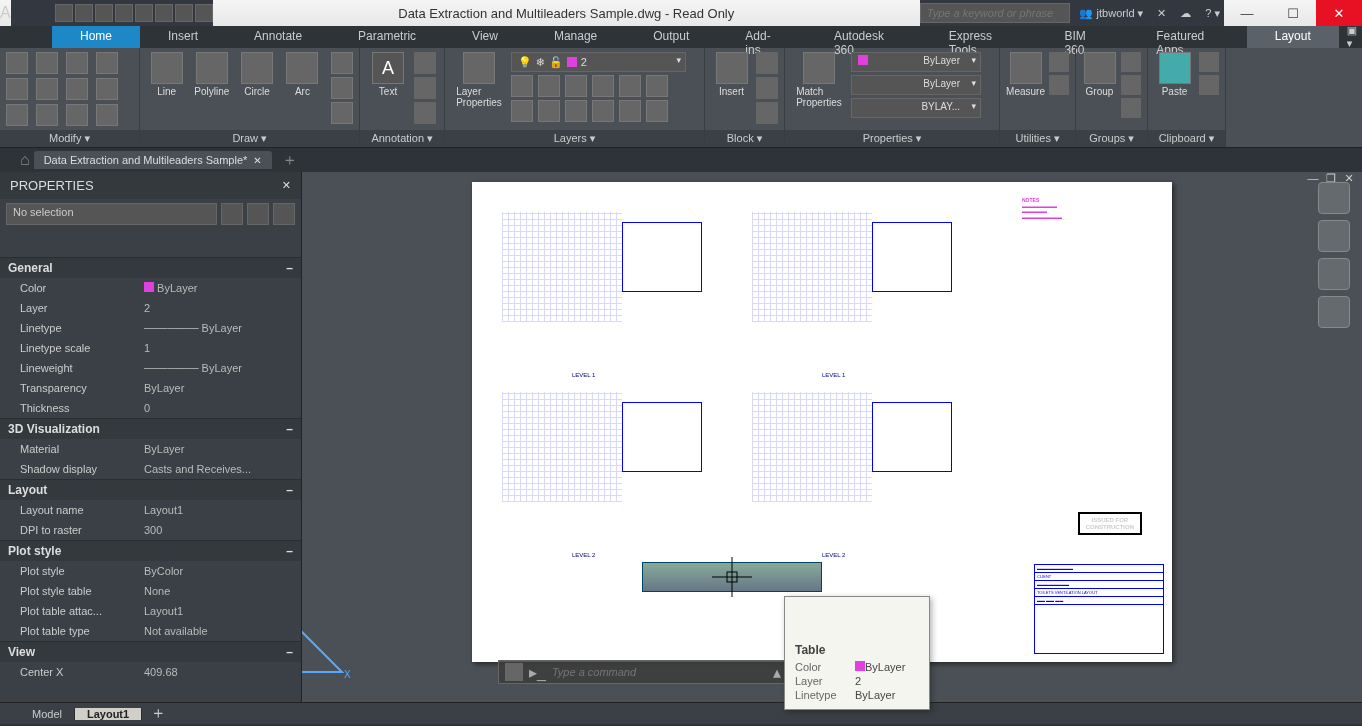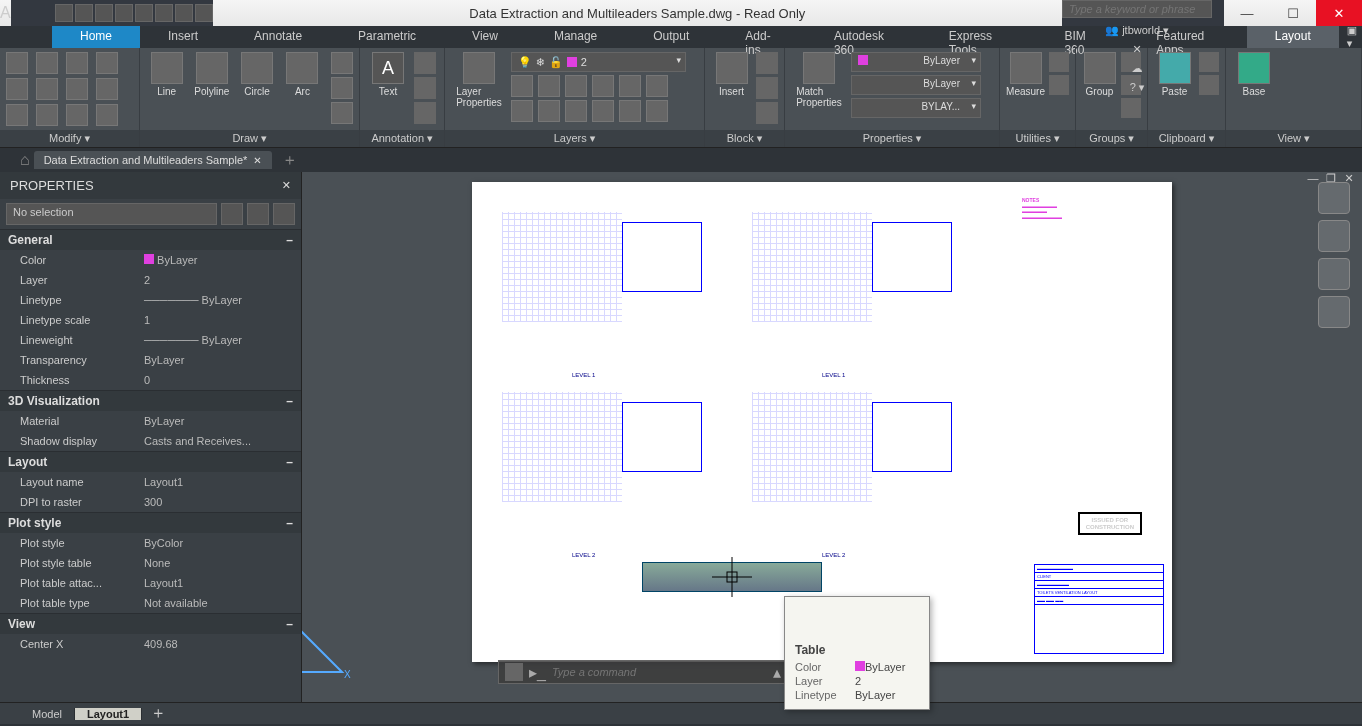--- a/index.html
+++ b/index.html
@@ -5,21 +5,21 @@
 * { margin: 0; padding: 0; box-sizing: border-box; font-family: "Segoe UI", Arial, sans-serif; }
 body { width: 1362px; height: 726px; background: #33393d; overflow: hidden; position: relative; color: #ccc; }
 
 
 .titlebar { height: 26px; background: linear-gradient(#f5f5f5,#e8e8e8); display: flex; align-items: center; position: relative; }
 .titlebar-left { display: flex; align-items: center; gap: 4px; padding-left: 6px; height: 100%; background: #333840; }
 .qat-icon { width: 18px; height: 18px; background: #555; border: 1px solid #666; }
 .qat { display: flex; gap: 2px; padding-left: 4px; }
 .title-text { flex: 1; text-align: center; color: #333; font-size: 13px; }
 .title-search { width: 150px; height: 20px; background: #555; color: #aaa; font-size: 11px; font-style: italic; padding: 2px 6px; border: 1px solid #666; }
-.title-right { display: flex; align-items: center; gap: 6px; padding-right: 12px; color: #ccc; background: #333840; height: 100%; flex-direction: column; }
+.title-right { display: flex; align-items: center; gap: 6px; padding-right: 0; color: #ccc; background: #333840; height: 100%; }
 .title-right-item { font-size: 11px; padding: 0 4px; }
 .win-buttons { display: flex; height: 100%; }
 .win-btn { width: 46px; height: 26px; display: flex; align-items: center; justify-content: center; font-size: 13px; color: #444; }
 .win-close { background: #e81123; color: #fff; }
 
 
 .menutabs { height: 22px; background: #2e3338; display: flex; align-items: stretch; padding-left: 52px; }
 .menutab { padding: 3px 28px; font-size: 12px; color: #ccc; cursor: pointer; }
 .menutab.active-home { background: #1e88c7; color: #fff; }
 .menutab.active-layout { background: #5a6168; color: #fff; }
@@ -45,21 +45,21 @@
 .doctab { background: #4a5055; padding: 3px 10px; font-size: 11px; color: #ddd; border-radius: 3px 3px 0 0; display: flex; align-items: center; gap: 6px; }
 .doctab .x { font-size: 10px; cursor: pointer; }
 
 
 .main { display: flex; height: 530px; }
 .props-panel { width: 302px; background: #3a4045; display: flex; flex-direction: column; border-right: 1px solid #222; }
 .props-header { background: #33393d; padding: 6px 10px; font-size: 13px; color: #ddd; display: flex; justify-content: space-between; align-items: center; }
 .props-sel { padding: 4px 6px; display: flex; gap: 4px; align-items: center; }
 .props-sel-combo { flex: 1; background: #555; border: 1px solid #666; height: 22px; font-size: 11px; color: #ccc; padding: 2px 6px; }
 .props-sm-btn { width: 22px; height: 22px; background: #555; border: 1px solid #666; cursor: pointer; }
-.props-body { flex: 1; overflow-y: auto; }
+.props-body { flex: 1; overflow-y: auto; margin-top: 28px; }
 .props-cat { background: #33393d; padding: 3px 8px; font-size: 12px; font-weight: bold; color: #ddd; display: flex; justify-content: space-between; border-top: 1px solid #2a2e32; }
 .props-row { display: flex; font-size: 11px; height: 20px; align-items: center; }
 .props-row .k { width: 140px; padding-left: 20px; color: #ccc; }
 .props-row .v { flex: 1; color: #bbb; padding-left: 4px; }
 
 
 .canvas-area { flex: 1; background: #4a5055; position: relative; overflow: hidden; }
 .paper { position: absolute; left: 170px; top: 10px; width: 700px; height: 480px; background: #fff; box-shadow: 2px 2px 5px rgba(0,0,0,.5); }
 .ucs { position: absolute; left: -20px; bottom: 20px; width: 70px; height: 70px; }
 .viewcube-area { position: absolute; right: 8px; top: 10px; width: 36px; display: flex; flex-direction: column; gap: 6px; }
@@ -306,29 +306,20 @@
       <div class="ribbon-bigbtn">
           <div class="ico" style="background:#4aa"></div>
           <span>Paste</span>
         </div>
       <div style="display:flex;flex-direction:column;gap:3px">
         <div class="sm" style="width:20px;height:20px;background:#666"></div>
         <div class="sm" style="width:20px;height:20px;background:#666"></div>
       </div>
     </div>
     <div class="ribbon-panel-title">Clipboard ▾</div>
-  </div>
-  <div class="ribbon-panel" style="flex:1">
-    <div class="ribbon-row">
-      <div class="ribbon-bigbtn">
-          <div class="ico" style="background:#3a8"></div>
-          <span>Base</span>
-        </div>
-    </div>
-    <div class="ribbon-panel-title">View ▾</div>
   </div>
 </div>
 
 <div class="doctabs">
   <span style="color:#888">⌂</span>
   <div class="doctab">
     <span>Data Extraction and Multileaders Sample*</span>
     <span class="x">✕</span>
   </div>
   <span style="color:#888;padding:0 6px">＋</span>

